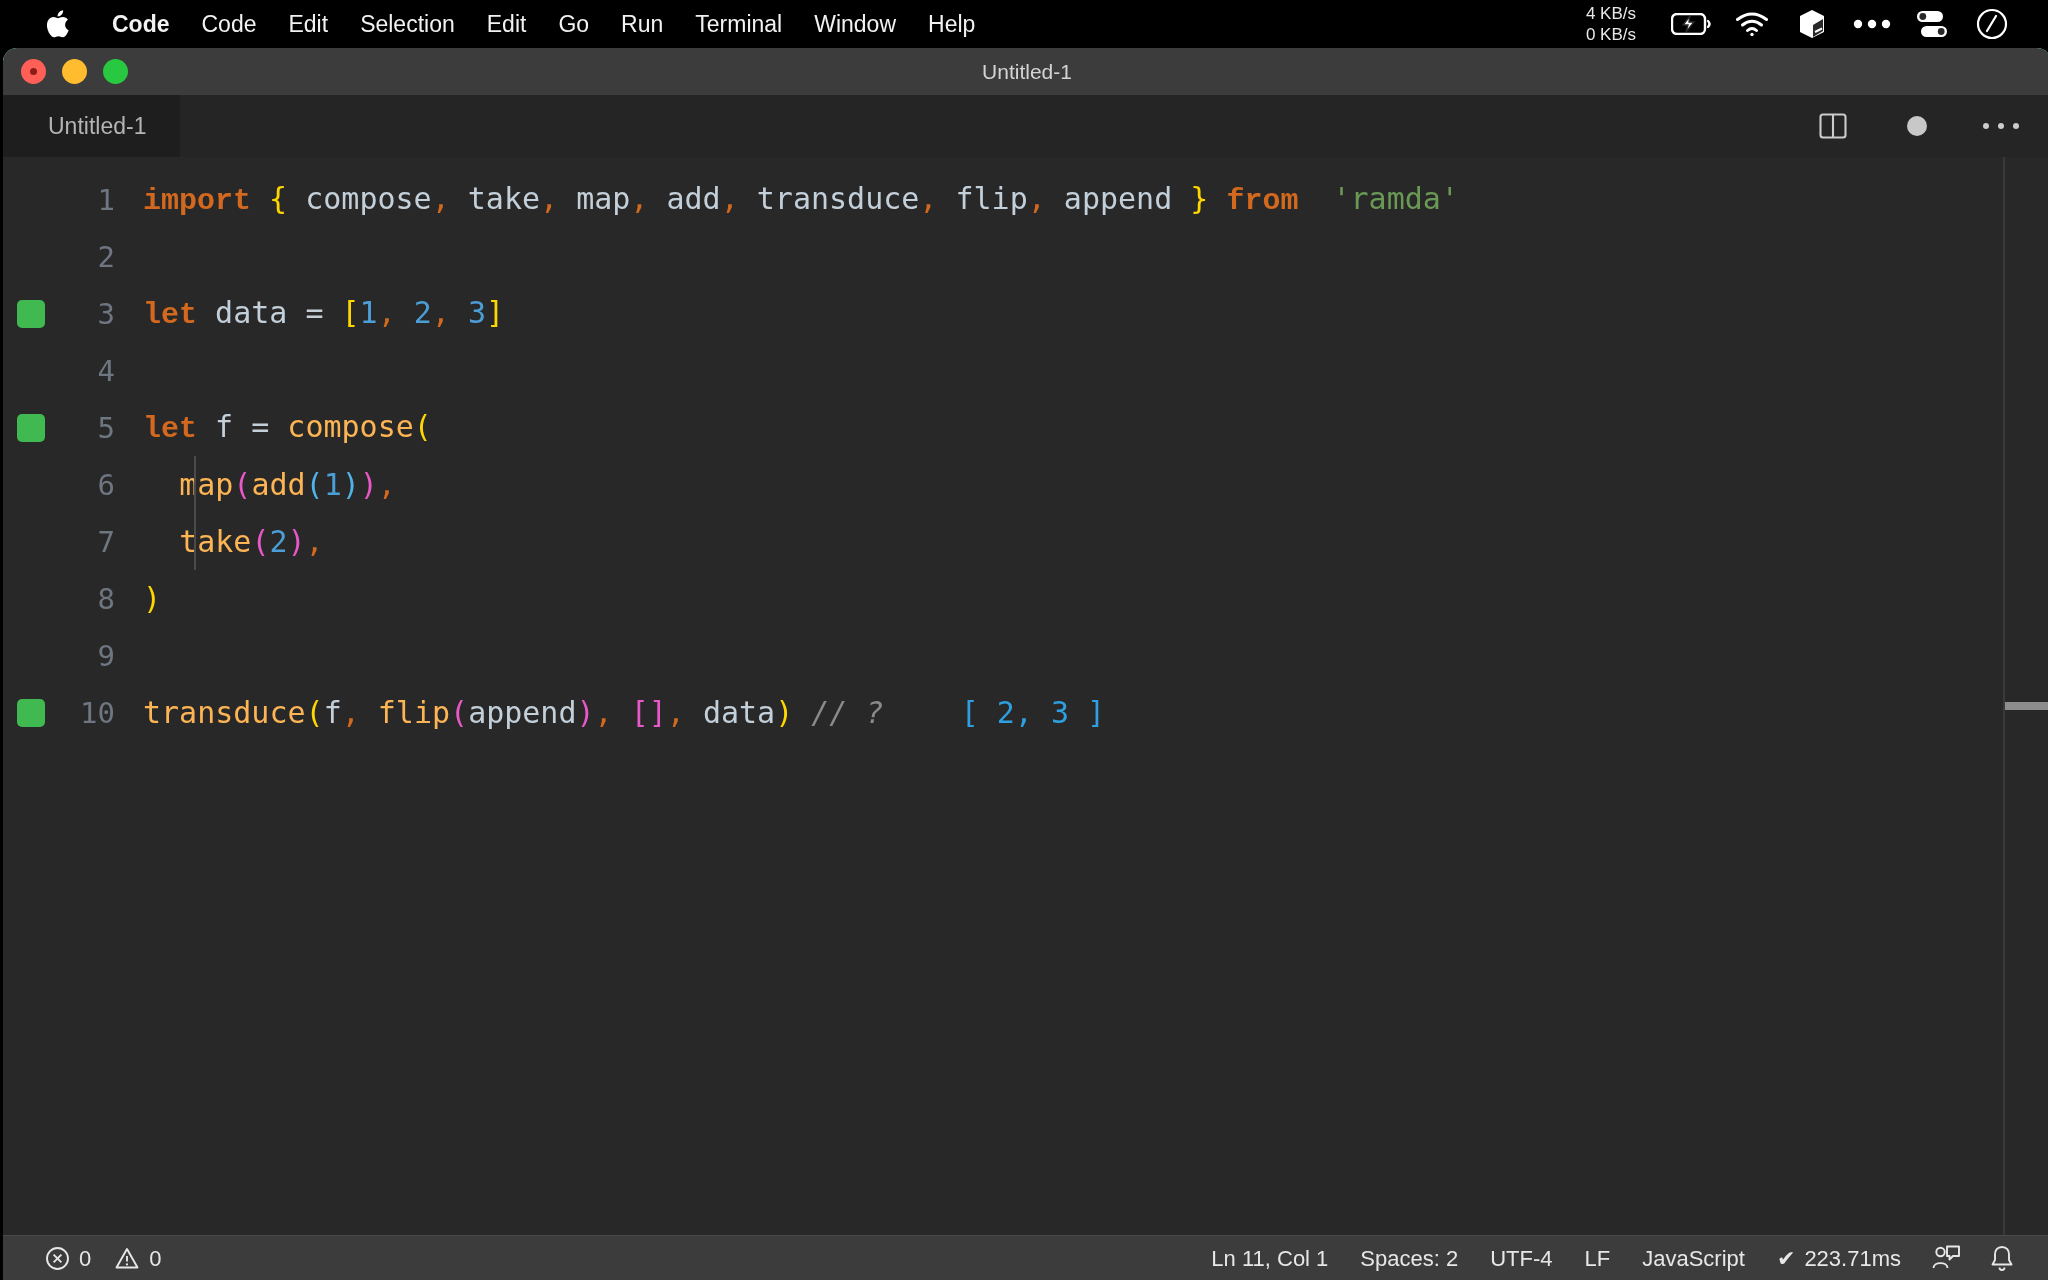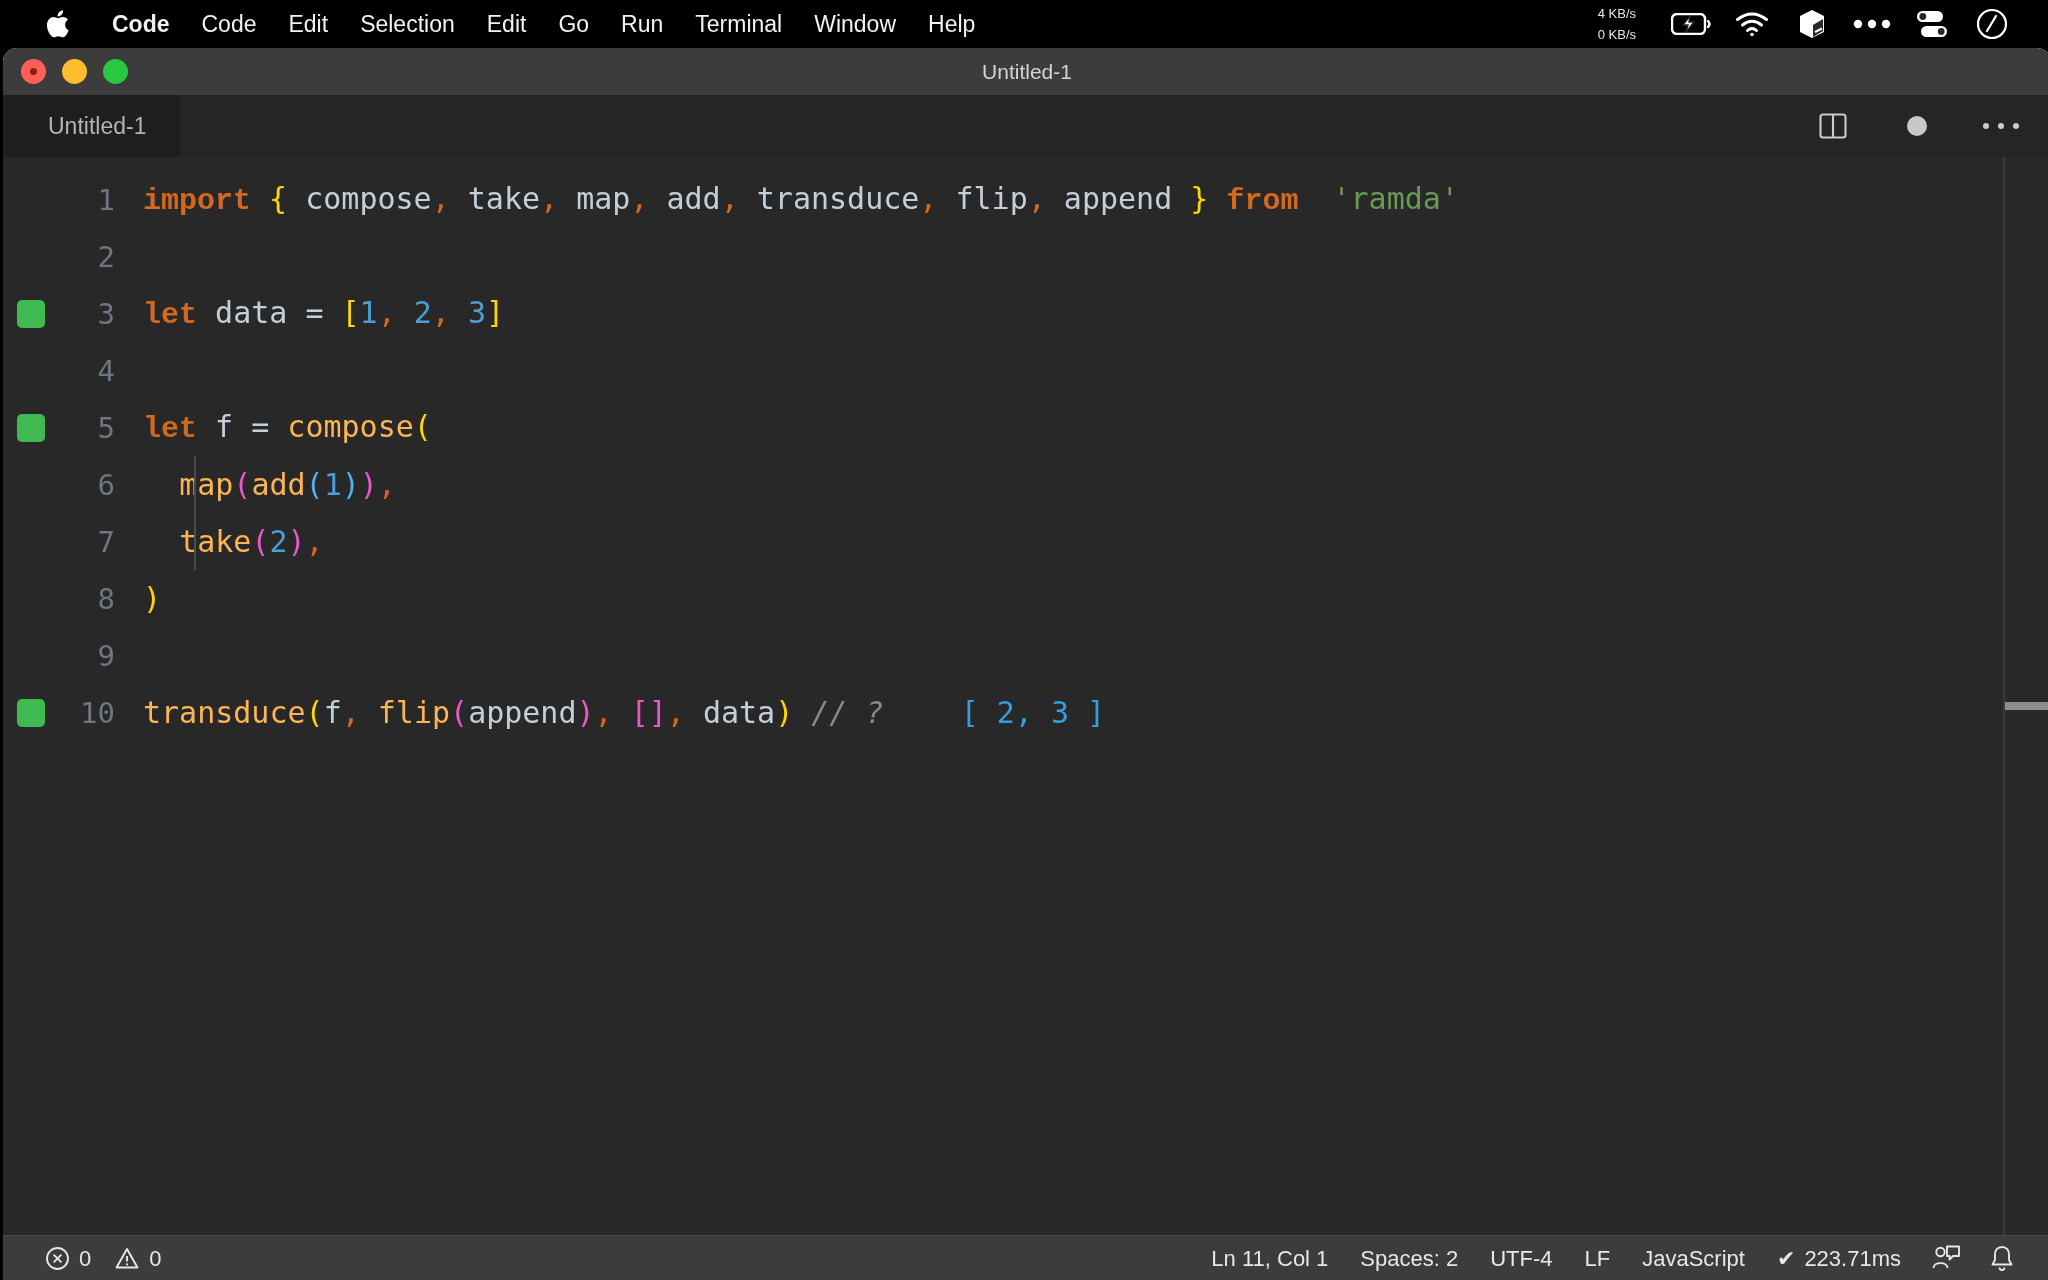--- a/index.html
+++ b/index.html
@@ -48,21 +48,21 @@
 
   #menubar-right {
     position: absolute;
     right: 0; top: 0;
     height: 48px;
     display: flex;
     align-items: center;
     padding-right: 26px;
   }
   .net-speed {
-    font-size: 13px;
+    font-size: 17px;
     line-height: 21px;
     text-align: right;
     color: #e8e8e8;
     margin-right: 26px;
     white-space: nowrap;
   }
   .tray-icon {
     width: 48px;
     height: 48px;
     display: flex;

